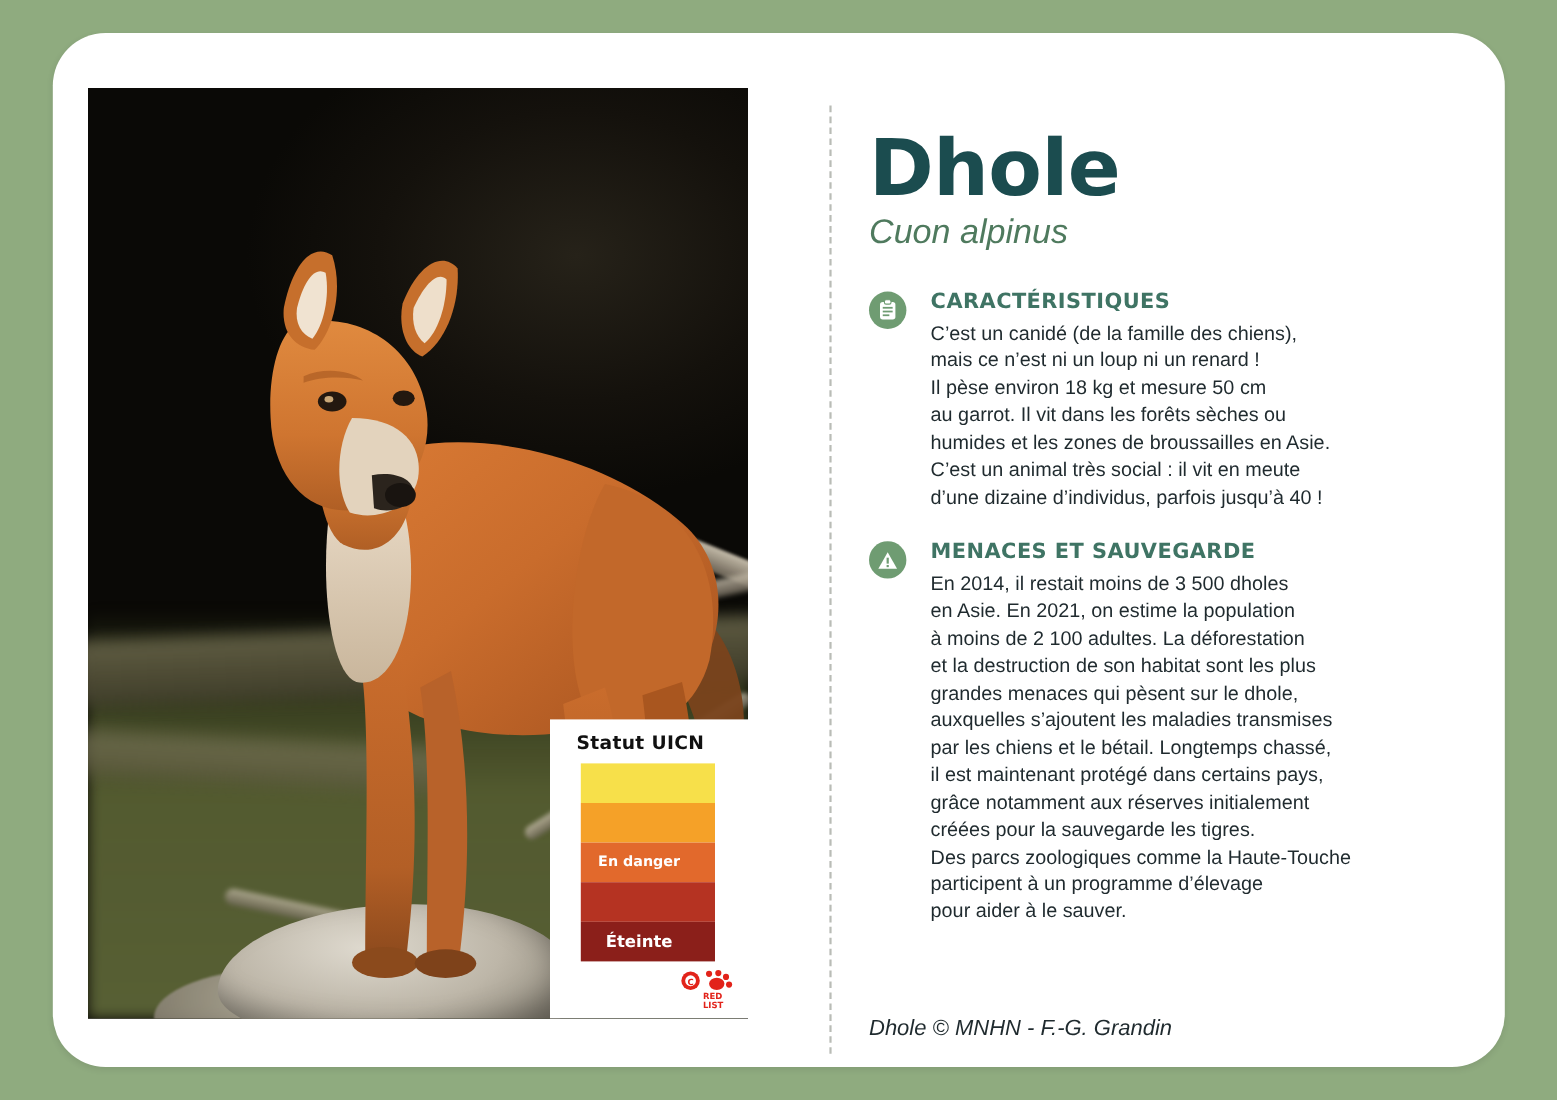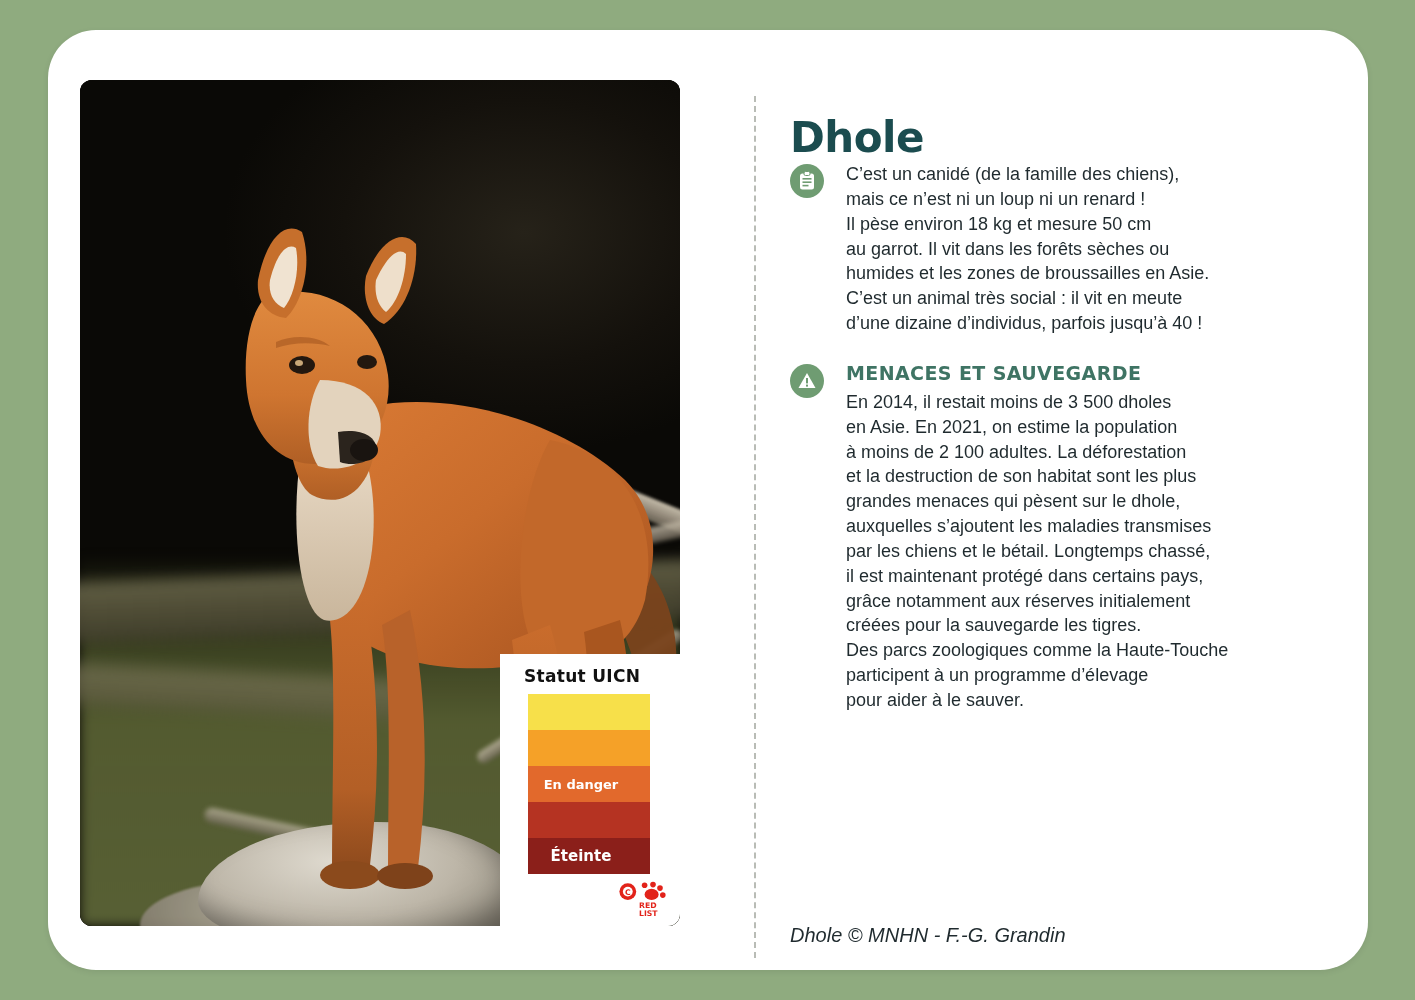--- a/index.html
+++ b/index.html
@@ -25,21 +25,21 @@
     box-shadow: 0 2px 6px rgba(0,0,0,0.08);
   }
 
   
   .photo-panel {
     position: absolute;
     left: 32px;
     top: 50px;
     width: 600px;
     height: 846px;
-    border-radius: 12px;
+    border-radius: 0;
     overflow: hidden;
     background: #0b0b08;
   }
 
   
   .bg-dark {
     position: absolute;
     inset: 0;
     background:
       radial-gradient(ellipse 300px 220px at 74% 18%, #262219 0%, #14110c 60%, #0a0906 100%),
@@ -163,21 +163,21 @@
 
   
   .content {
     position: absolute;
     left: 742px;
     top: 86px;
     width: 560px;
   }
   .title {
     font-family: "DejaVu Sans", sans-serif;
-    font-size: 42px;
+    font-size: 71px;
     font-weight: bold;
     color: #1b4c4f;
     line-height: 1.05;
     margin: 0 0 2px 0;
     letter-spacing: -0.5px;
   }
   .subtitle {
     font-size: 31px;
     font-style: italic;
     color: #4f7a5e;
@@ -333,31 +333,33 @@
         <text x="30" y="40" font-family="DejaVu Sans, sans-serif" font-size="11" font-weight="bold" fill="#e2231a">RED</text>
         <text x="30" y="51" font-family="DejaVu Sans, sans-serif" font-size="11" font-weight="bold" fill="#e2231a">LIST</text>
       </svg>
     </div>
   </div>
 
   <div class="divider"></div>
 
   <div class="content">
     <h1 class="title">Dhole</h1>
+    <div class="subtitle">Cuon alpinus</div>
 
     <div class="section">
       <div class="section-icon">
         <svg width="18" height="20" viewBox="0 0 18 20">
           <rect x="2" y="2.5" width="14" height="16" rx="2.5" fill="#ffffff"></rect>
           <rect x="6" y="0.5" width="6" height="4" rx="1.5" fill="#ffffff" stroke="#6f9c72" stroke-width="1"></rect>
           <rect x="4.5" y="7" width="9" height="1.6" fill="#6f9c72"></rect>
           <rect x="4.5" y="10.4" width="9" height="1.6" fill="#6f9c72"></rect>
           <rect x="4.5" y="13.8" width="6" height="1.6" fill="#6f9c72"></rect>
         </svg>
       </div>
+      <div class="section-heading">CARACTÉRISTIQUES</div>
       <div class="section-body">C’est un canidé (de la famille des chiens),
 mais ce n’est ni un loup ni un renard !
 Il pèse environ 18 kg et mesure 50 cm
 au garrot. Il vit dans les forêts sèches ou
 humides et les zones de broussailles en Asie.
 C’est un animal très social : il vit en meute
 d’une dizaine d’individus, parfois jusqu’à 40 !</div>
     </div>
 
     <div class="section">

